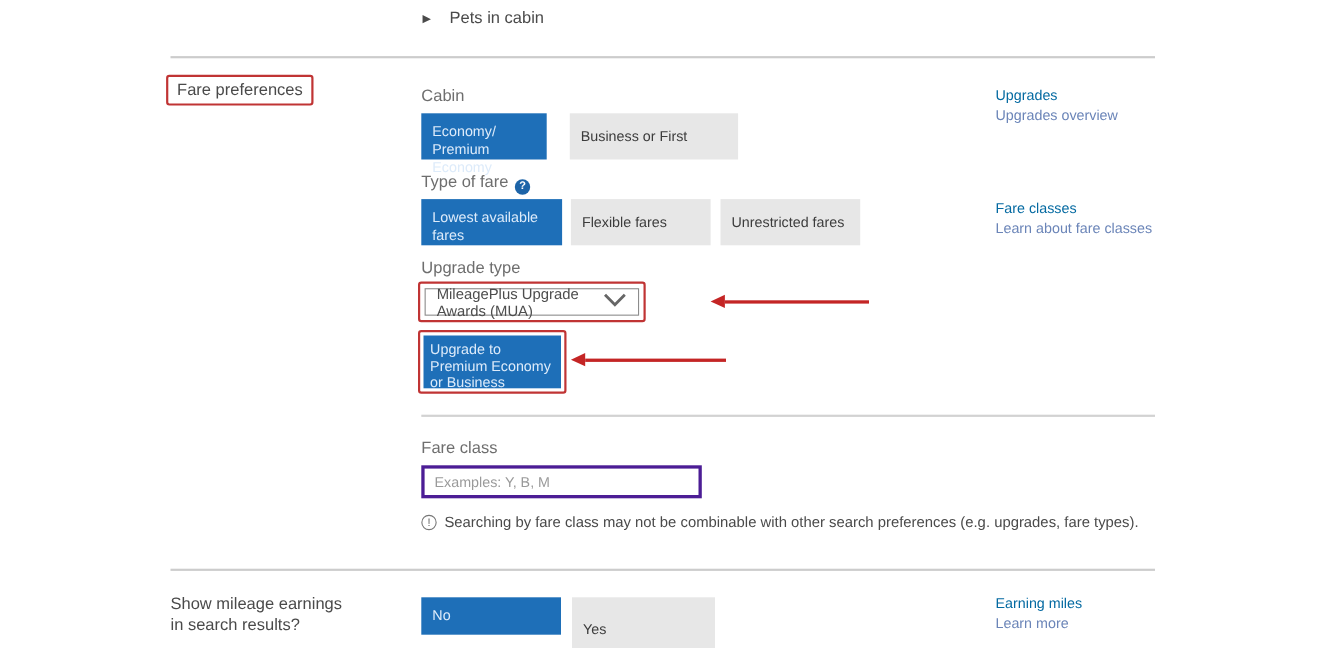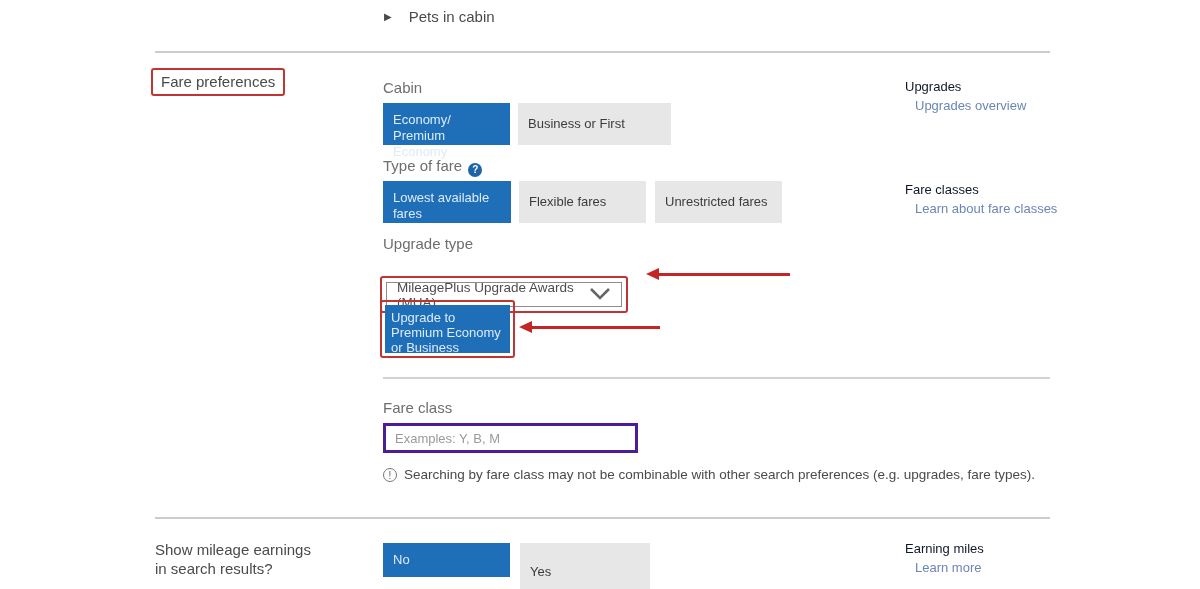--- a/index.html
+++ b/index.html
@@ -15,21 +15,21 @@
 
   .field-label { position:absolute; font-size:15px; color:#6e6e6e; }
   .side-label  { position:absolute; font-size:15px; color:#4a4a4a; line-height:19px; white-space:pre-line; }
 
   .btn { position:absolute; font-size:13px; line-height:16px; text-align:left;
          padding:9px 10px; border:none; cursor:pointer; white-space:pre-line; }
   .btn.blue { background:#1e6fb8; color:#ddebfa; }
   .btn.gray { background:#e7e7e7; color:#3c3c3c; }
 
   
-  .b-cab0 { left:383px; top:103px; width:127px; height:42px; }
+  .b-cab0 { left:383px; top:103px; width:114px; height:42px; }
   .b-cab1 { left:518px; top:103px; width:153px; height:42px; }
   
   .b-tof0 { left:383px; top:181px; width:128px; height:42px; }
   .b-tof1 { left:519px; top:181px; width:127px; height:42px; }
   .b-tof2 { left:655px; top:181px; width:127px; height:42px; }
   
   .b-mil0 { left:383px; top:543px; width:127px; height:34px; }
   .b-mil1 { left:520px; top:543px; width:130px; height:57px; }
 
   
@@ -45,21 +45,21 @@
   .cabin-label   { left:383px; top:79px;  }
   .tof-label     { left:383px; top:157px; }
   .upg-label     { left:383px; top:235px; }
   .fareclass-label { left:383px; top:399px; }
 
   .qmark { display:inline-block; width:14px; height:14px; margin-left:6px; border-radius:50%;
            background:#1d64a8; color:#fff; font-size:10px; font-weight:bold; line-height:14px;
            text-align:center; vertical-align:-2px; }
 
   
-  .dd-annot { left:380px; top:256px; width:248px; height:37px; padding:4px;margin-top:20px; }
+  .dd-annot { left:380px; top:256px; width:207px; height:37px; padding:4px; }
   .dropdown { width:100%; height:100%; background:#fff; border:1px solid #8c8c8c;
               display:flex; align-items:center; justify-content:space-between;
               padding:0 10px; cursor:pointer; }
   .dropdown .dd-text { font-size:13.5px; color:#4d4d4d; }
 
   .upgbtn-annot { left:380px; top:300px; width:135px; height:58px; padding:3px; }
   .upgbtn { width:100%; height:100%; background:#1e6fb8; color:#ddebfa; border:none;
             font-size:13px; line-height:15px; text-align:left; padding:5px 6px;
             white-space:pre-line; cursor:pointer; font-family:"Liberation Sans",sans-serif; }
 
@@ -78,22 +78,22 @@
   .note-row { position:absolute; left:383px; top:467px; display:flex; align-items:center; gap:7px; }
   .info-icon { width:14px; height:14px; border:1px solid #777; border-radius:50%; color:#666;
                font-size:10px; line-height:13px; text-align:center; flex:0 0 auto; }
   .note-text { font-size:13.5px; color:#4a4a4a; }
 
   .mileage-q { left:155px; top:540px; }
 
   
   .aside-block { position:absolute; left:905px; }
   .ab1 { top:79px; } .ab2 { top:182px; } .ab3 { top:541px; }
-  .aside-title { font-size:13px; color:#0f172a; margin-bottom:2px; }
-  .aside-link  { font-size:13px; color:#6b85b8; cursor:pointer; text-decoration:none; display:inline-block;margin-left:10px; }
+  .aside-title { font-size:13px; color:#0369a1; margin-bottom:2px; }
+  .aside-link  { font-size:13px; color:#6b85b8; cursor:pointer; text-decoration:none; display:inline-block; }
 </style>
 </head>
 <body>
 
 <div class="canvas">
 
   <div class="pets-row">
     <span class="caret">▶</span>
     <span class="pets-text">Pets in cabin</span>
   </div>

